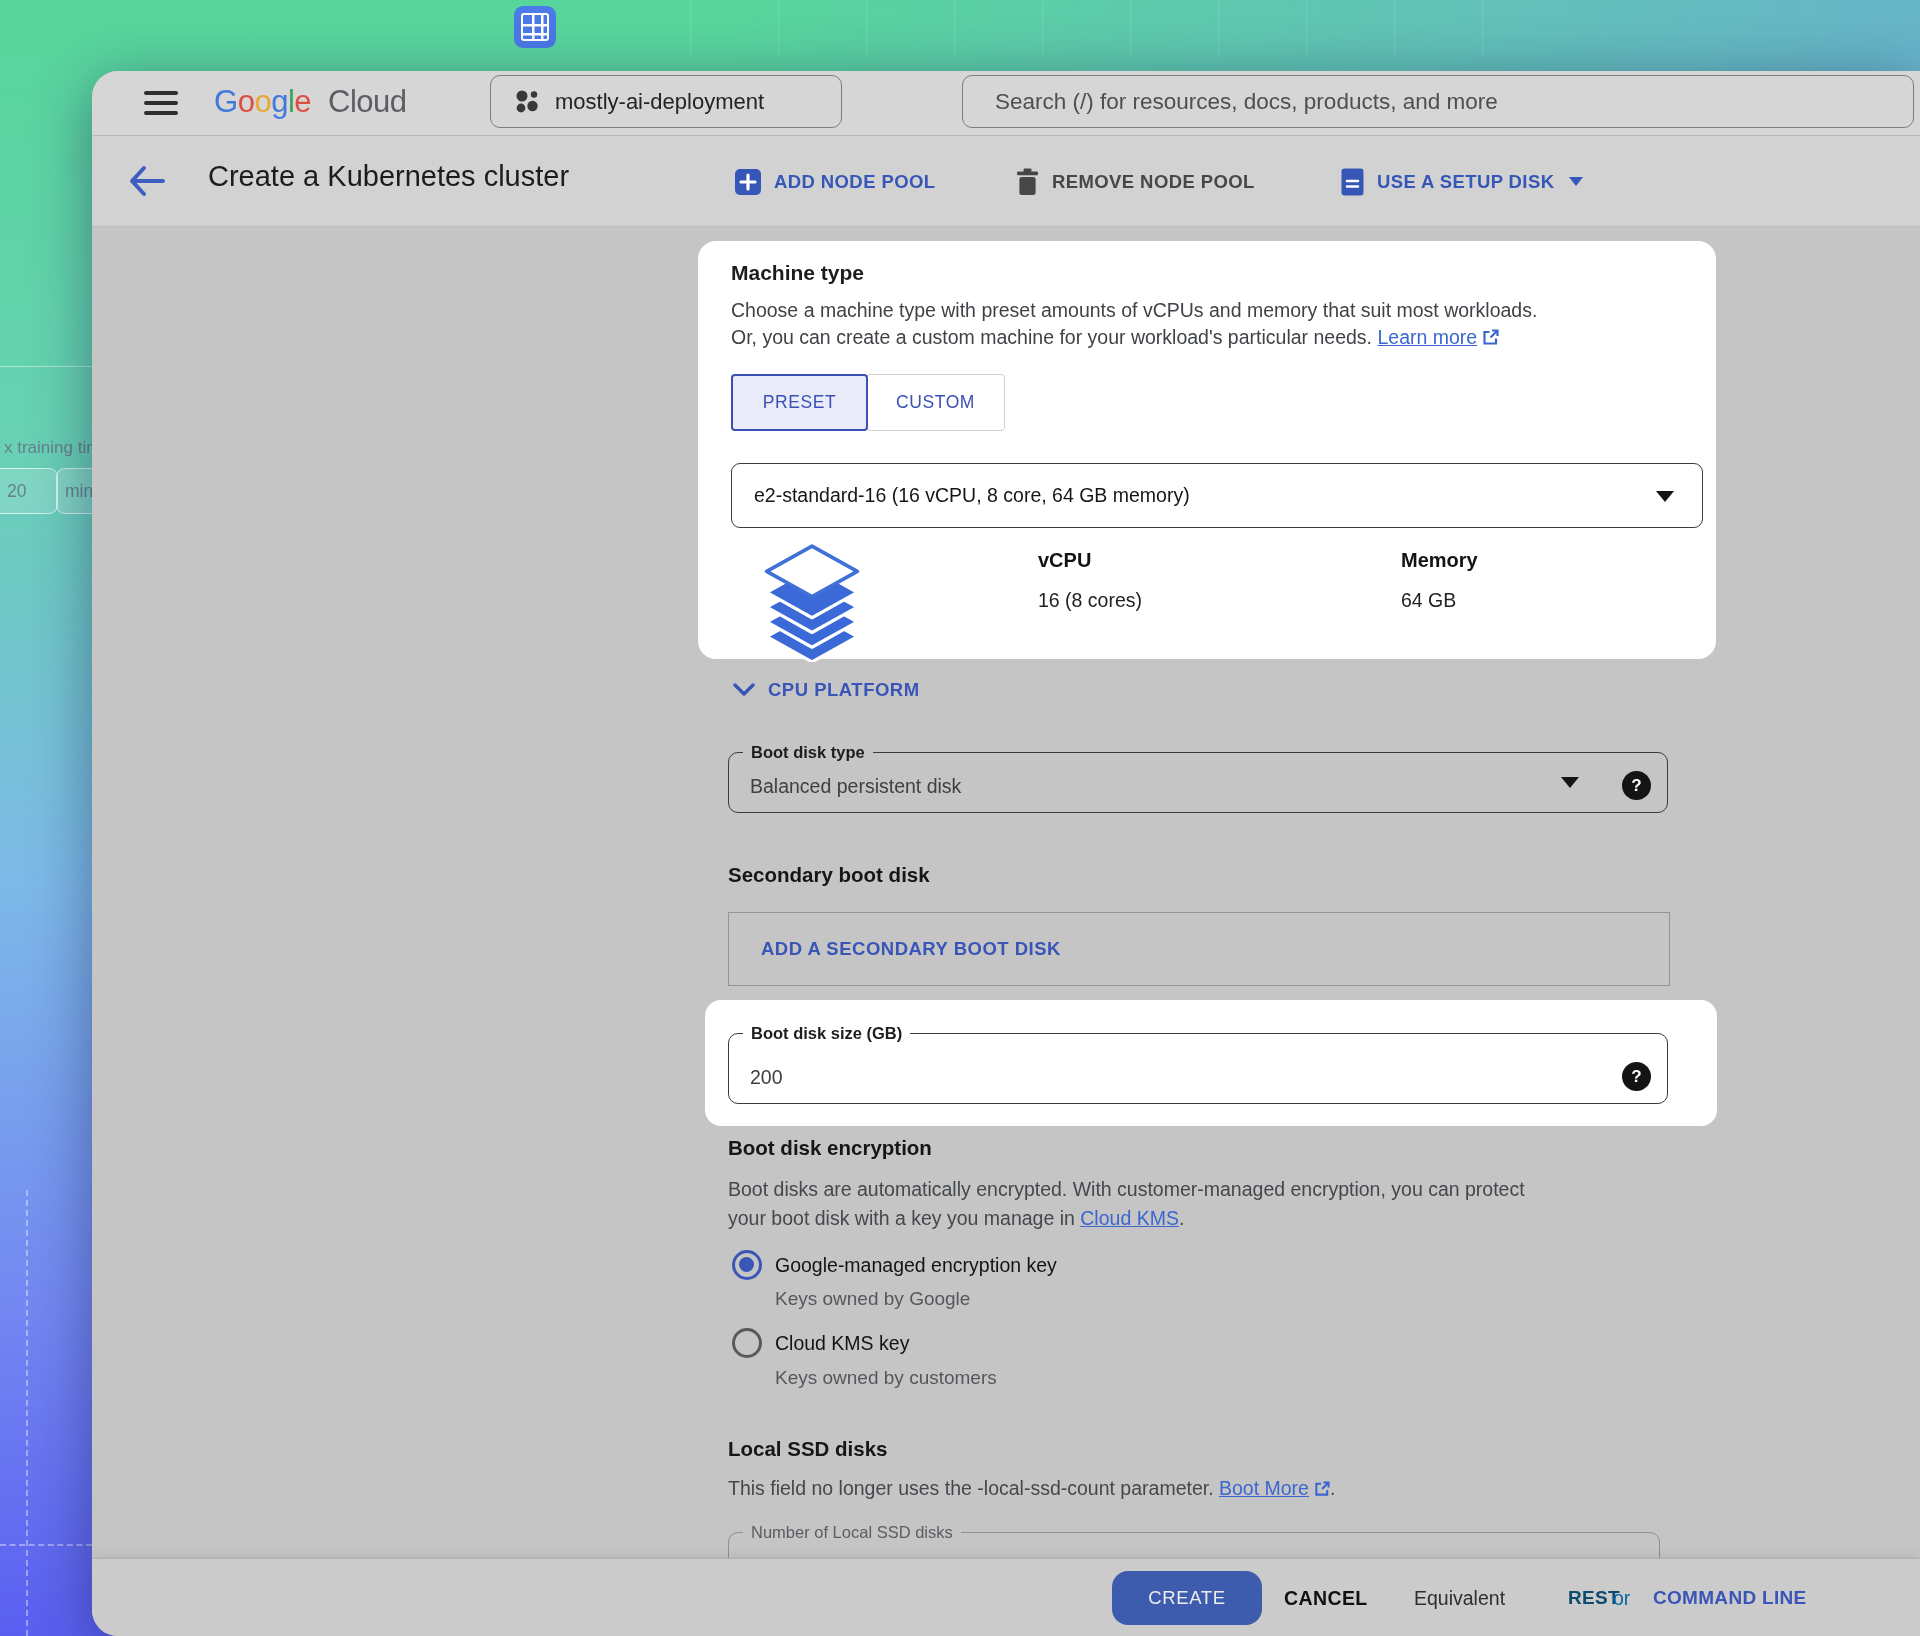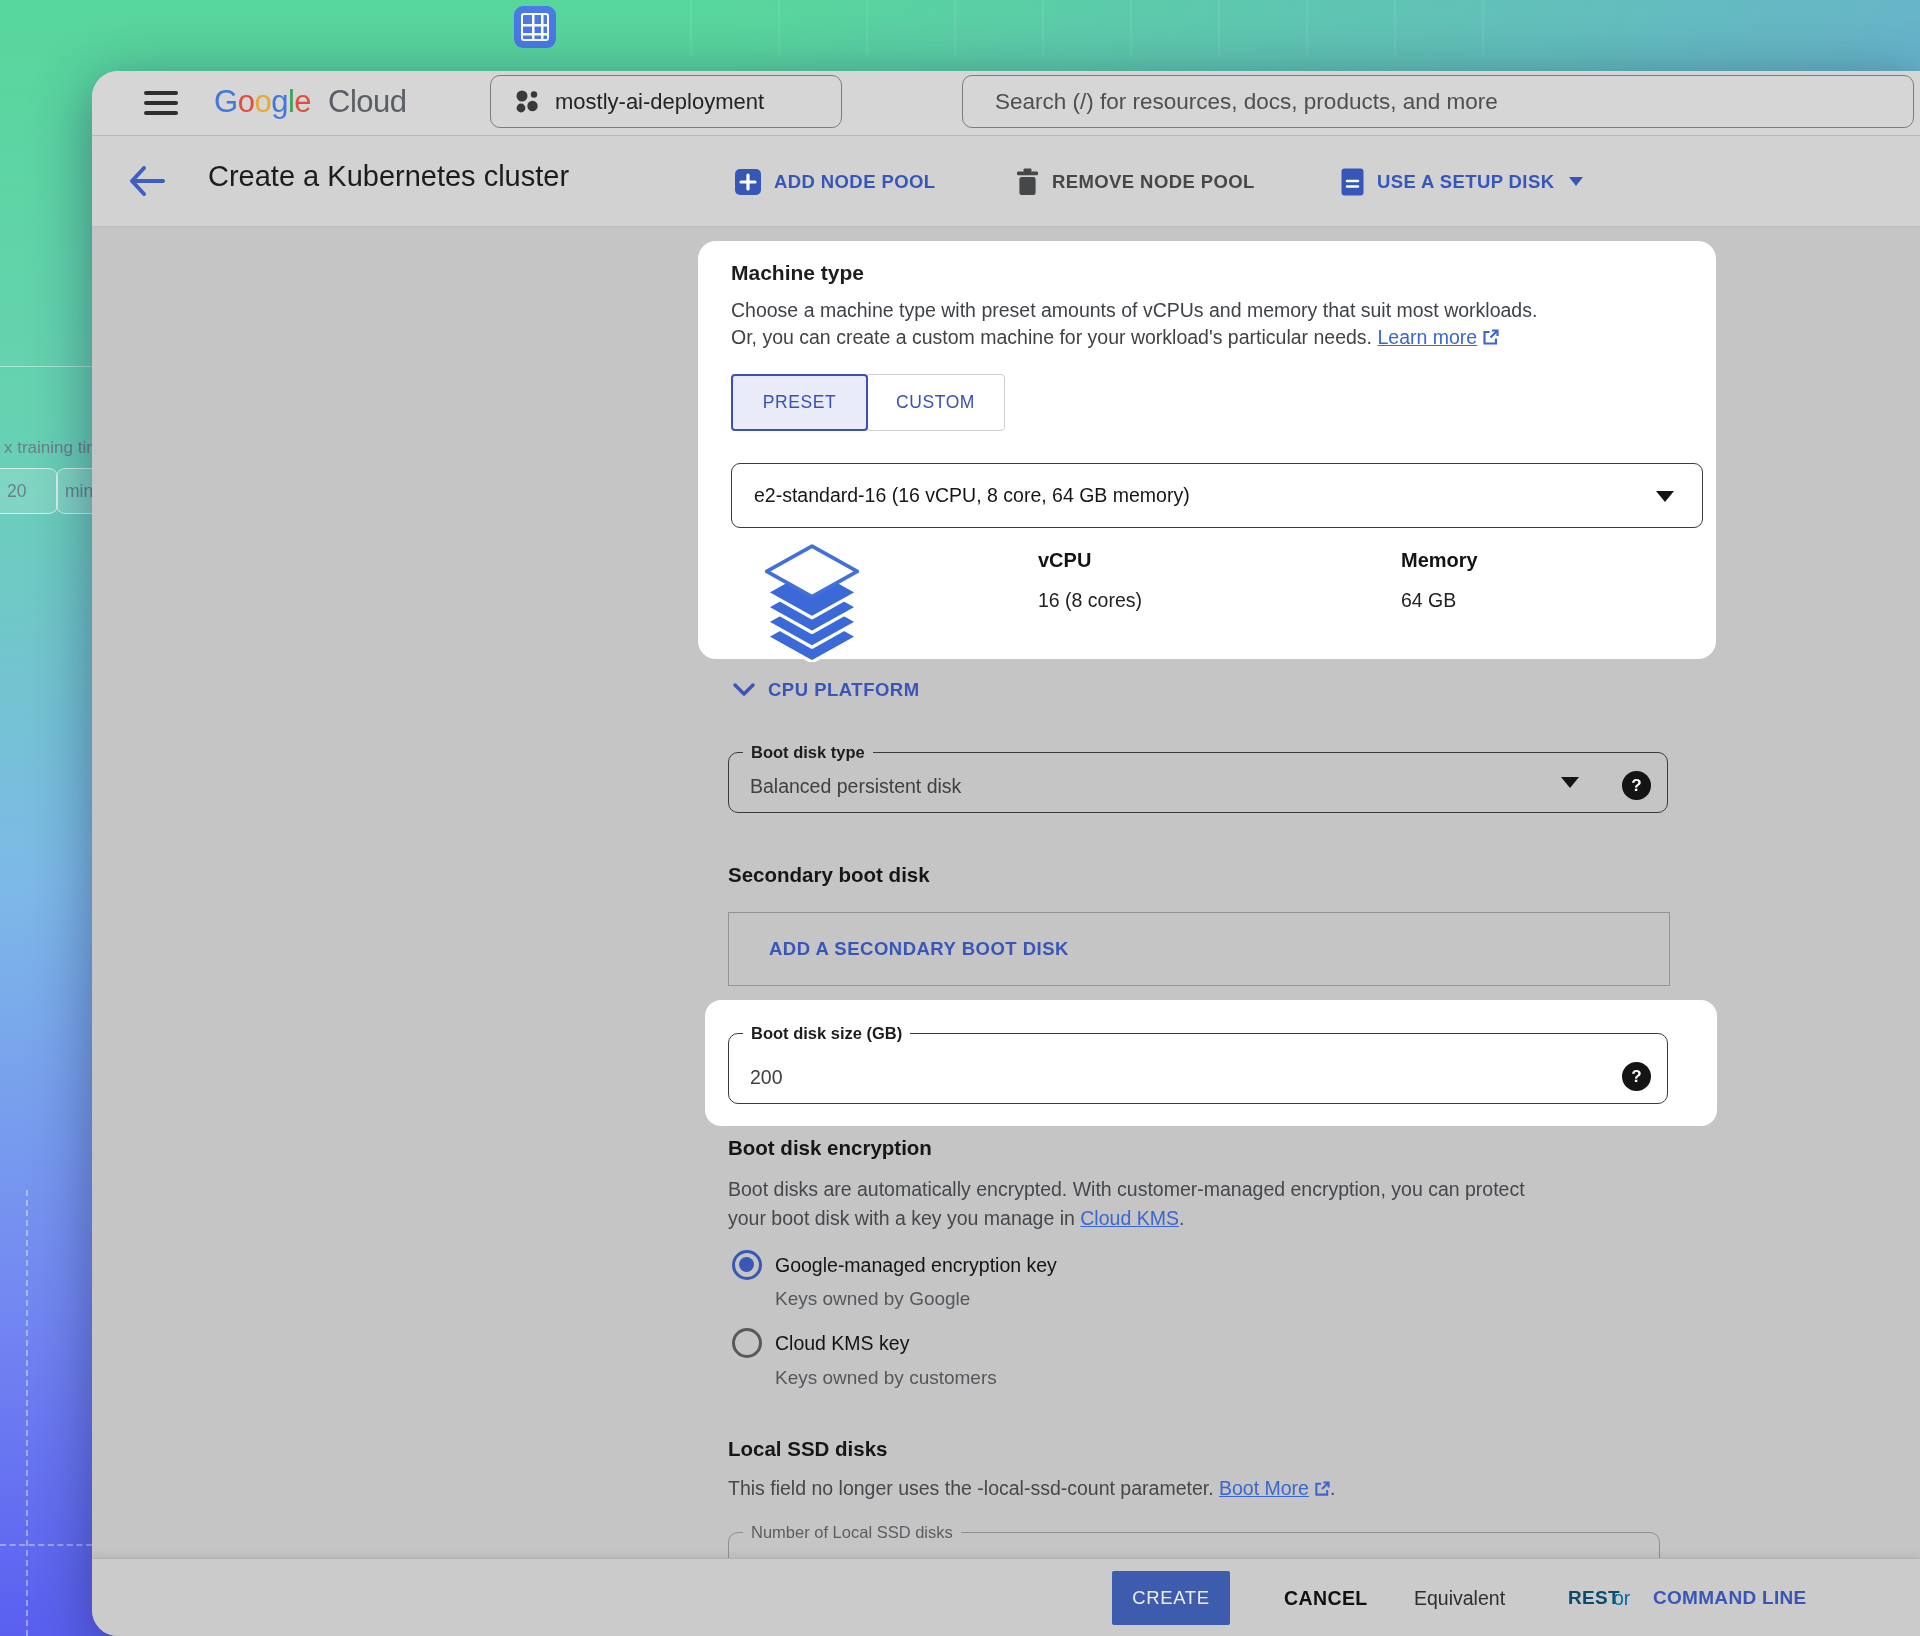--- a/index.html
+++ b/index.html
@@ -102,21 +102,21 @@
   .field-value { position:absolute; left:21px; bottom:14px; font-size:19.5px; color:#404040; }
   .help-dot { position:absolute; right:16px; bottom:12px; width:29px; height:29px; border-radius:50%;
               background:#141414; color:#fff; font-size:17px; font-weight:700; text-align:center;
               line-height:29px; cursor:pointer; }
   .fs-boot-type { left:636px; top:516px; width:940px; height:70px; }
   .fs-boot-type .tri { right:88px; bottom:24px; }
 
   .section-h { position:absolute; font-size:20.5px; font-weight:700; color:#161616; left:636px; }
   .h-secondary { top:636px; }
   .add-box { position:absolute; left:636px; top:685px; width:942px; height:74px; border:1px solid #90959a;
-             display:flex; align-items:center; padding-left:40px; cursor:pointer; }
+             display:flex; align-items:center; padding-left:32px; cursor:pointer; }
   .add-box span { font-size:18.5px; font-weight:700; letter-spacing:.5px; color:#3a55b8; }
 
   .card2 { left:613px; top:773px; width:1012px; height:126px; border-radius:16px; }
   .fs-boot-size { left:23px; top:24px; width:940px; height:80px; }
 
   .h-encrypt { top:909px; }
   .enc-desc { position:absolute; left:636px; top:948px; font-size:19.5px; color:#44484c; line-height:29px; }
 
   .radio-row { position:absolute; left:640px; display:flex; align-items:center; gap:13px; cursor:pointer; }
   .radio { width:30px; height:30px; border-radius:50%; flex:none; }
@@ -130,21 +130,21 @@
   .r2 { top:1101px; } .r2s { top:1140px; }
 
   .h-ssd { top:1210px; }
   .ssd-desc { position:absolute; left:636px; top:1250px; font-size:19.5px; color:#44484c; }
   .fs-ssd { left:636px; top:1296px; width:932px; height:80px; border-color:#8f8f8f; }
   .fs-ssd legend { color:#5a5e62; font-weight:500; }
 
   
   .footer { position:absolute; left:0; bottom:0; width:100%; height:78px; background:#cbcbcb;
             border-top:1px solid #b2b2b2; box-shadow:0 -3px 8px rgba(0,0,0,.07); }
-  .create-btn { position:absolute; left:1020px; top:12px; width:118px; height:54px; border-radius:2px;
+  .create-btn { position:absolute; left:1020px; top:12px; width:150px; height:54px; border-radius:16px;
                 background:#3d5cae; color:#ececec; font-size:18.5px; font-weight:500; letter-spacing:.6px;
                 display:flex; align-items:center; justify-content:center; cursor:pointer;text-align:center; }
   .ft-text { position:absolute; top:0; height:78px; line-height:78px; }
   .cancel-btn { left:1192px; font-size:19.5px; font-weight:700; letter-spacing:.4px; color:#101010; cursor:pointer; }
   .equiv { left:1322px; font-size:19.5px; color:#2e2e2e; }
   .rest-link { left:1476px; font-size:19px; font-weight:700; letter-spacing:.3px; color:#0c4a6e; cursor:pointer; }
   .or-word { left:1521px; font-size:19.5px; color:#0369a1; }
   .cmd-link { left:1561px; font-size:19px; font-weight:700; letter-spacing:.3px; color:#3a55b8; cursor:pointer; }
 </style>
 </head>

